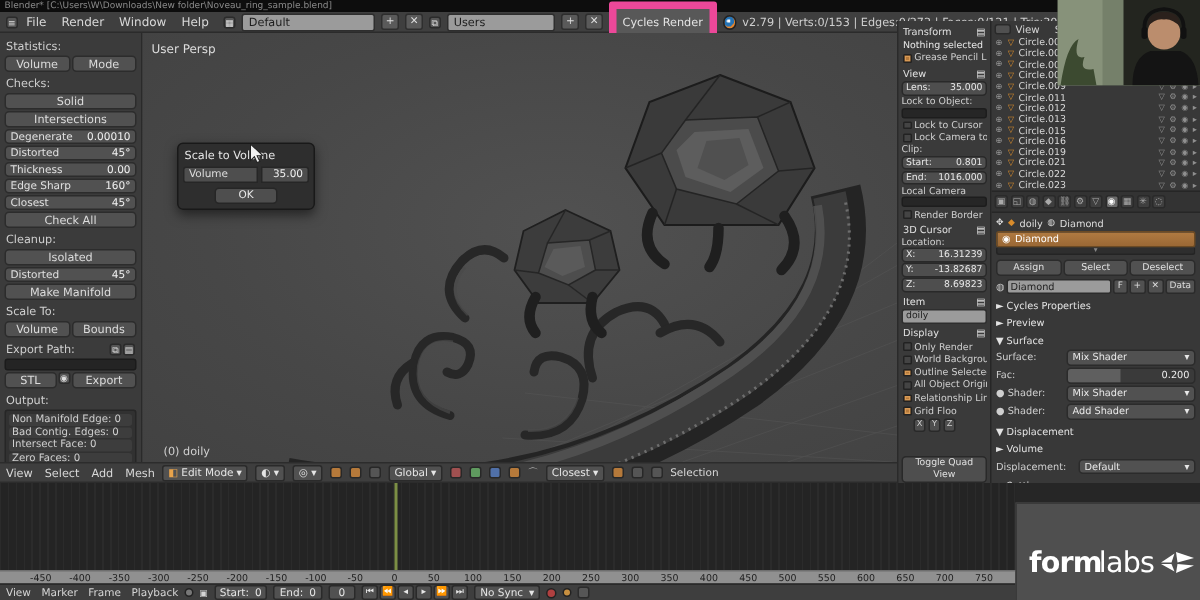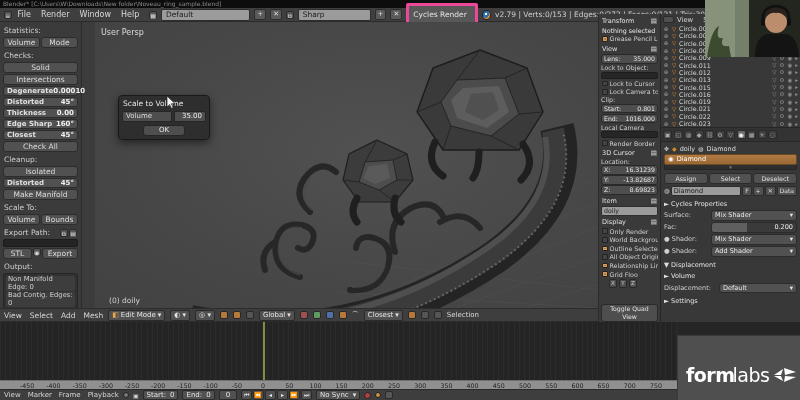--- a/index.html
+++ b/index.html
@@ -8,30 +8,30 @@
 
   
   .titlebar { position:absolute; left:0; top:0; width:800px; height:8px; background:#0d0d0d; color:#8a8a8a; font-size:6px; line-height:8px; padding-left:3px; white-space:nowrap; }
 
   
   .infobar { position:absolute; left:0; top:8px; width:800px; height:14px; background:#3f3f3f; border-bottom:1px solid #2b2b2b; display:flex; align-items:center; gap:4px; padding:0 4px; }
   .infobar .menus { display:flex; gap:10px; color:#d8d8d8; font-size:8px; margin:0 6px 0 2px; }
   .menus span { cursor:default; }
   .ibtn { background:#5a5a5a; border:1px solid #2e2e2e; border-radius:2px; color:#ddd; font-size:7px; line-height:9px; padding:0 2px; }
   .field-light { background:#9b9b9b; color:#1d1d1d; border:1px solid #2e2e2e; border-radius:2px; font-size:7.5px; line-height:10px; padding:0 4px; }
-  .field-dark { background:#585858; color:#e4e4e4; border:3px solid #ec4899; border-radius:2px; font-size:7.5px; line-height:10px; padding:4px 4px; }
+  .field-dark { background:#585858; color:#e4e4e4; border:5px solid #ec4899; border-radius:2px; font-size:7.5px; line-height:10px; padding:4px 4px; }
   .blender-logo { width:10px; height:10px; border-radius:50%; background:radial-gradient(circle at 38% 38%, #fff 0 18%, #2573b5 19% 55%, #e8862c 56%); border:1px solid #222; }
   .stats { color:#cfcfcf; font-size:7.5px; white-space:nowrap; }
 
   
-  .toolshelf { position:absolute; left:0; top:22px; width:82px; height:286px; background:#3b3b3b; border-right:1px solid #2a2a2a; padding:2px 3px; font-size:7.5px; }
+  .toolshelf { position:absolute; left:0; top:22px; width:95px; height:286px; background:#3b3b3b; border-right:1px solid #2a2a2a; padding:2px 3px; font-size:7.5px; }
   .ts-label { color:#cfcfcf; padding:2px 1px 1px; }
   .ts-btnrow { display:flex; gap:1px; margin:1px 0; }
   .ts-btn { flex:1; background:#515151; border:1px solid #2c2c2c; border-radius:3px; color:#dcdcdc; text-align:center; line-height:9px; font-size:7.5px; }
-  .ts-valrow { display:flex; justify-content:space-between; background:#515151; border:1px solid #2c2c2c; border-radius:3px; margin:1px 0; padding:0 3px; line-height:8px; color:#e0e0e0; font-size:7px;font-weight:bold; }
+  .ts-valrow { display:flex; justify-content:space-between; background:#515151; border:1px solid #2c2c2c; border-radius:3px; margin:1px 0; padding:0 3px; line-height:8px; color:#e0e0e0; font-size:7px; }
   .ts-valrow .v { color:#f0f0f0;text-align:right; }
   .ts-path { background:#242424; border:1px solid #1b1b1b; border-radius:2px; height:8px; margin:1px 0; }
   .ts-output { background:#313131; border:1px solid #262626; border-radius:2px; padding:2px; margin-top:1px; }
   .ts-outrow { background:#3d3d3d; border-radius:2px; margin-bottom:1px; padding:0 2px; line-height:7.5px; font-size:6.8px; color:#cfcfcf; }
   .ts-slider { background:#4a4a4a; border:1px solid #2a2a2a; height:5px; border-radius:2px; margin:2px 0 0; }
   .exp-icons { display:flex; gap:1px; }
   .mini-sq { width:8px; height:8px; background:#565656; border:1px solid #2b2b2b; border-radius:2px; font-size:6px; line-height:7px; text-align:center; color:#ddd; }
 
   
   .viewport { position:absolute; left:95px; top:22px; width:503px; height:286px; background:radial-gradient(ellipse at 55% 45%, #515151 0%, #474747 60%, #424242 100%); overflow:hidden; }
@@ -137,21 +137,21 @@
         <span>File</span>
         <span>Render</span>
         <span>Window</span>
         <span>Help</span>
       </div>
     <div class="mini-sq">▦</div>
     <div class="field-light" style="width:96px;">Default</div>
     <div class="ibtn">+</div>
     <div class="ibtn">✕</div>
     <div class="mini-sq">⧉</div>
-    <div class="field-light" style="width:78px;">Sharp</div>
+    <div class="field-light" style="width:78px;">Users</div>
     <div class="ibtn">+</div>
     <div class="ibtn">✕</div>
     <div class="field-dark" style="width:76px;">Cycles Render</div>
     <div class="blender-logo"></div>
     <div class="stats">v2.79 | Verts:0/153 | Edges:0/272 | Faces:0/121 | Tris:302 | Mem:132.13M | doily</div>
   </div>
 
   <div class="toolshelf">
     <div class="ts-label">Statistics:</div>
     <div class="ts-btnrow">
@@ -620,20 +620,22 @@
       </div>
       <div class="datablock">
         <span class="ico">◍</span>
         <div class="db-name">Diamond</div>
         <div class="db-btn">F</div>
         <div class="db-btn">+</div>
         <div class="db-btn">✕</div>
         <div class="db-btn">Data</div>
       </div>
       <div class="sect">► <span>Cycles Properties</span></div>
+      <div class="sect">► <span>Preview</span></div>
+      <div class="sect">▼ <span>Surface</span></div>
       <div class="prop-row">
           <span class="plabel">Surface:</span>
         <div class="dd">
             <span>Mix Shader</span>
             <span>▾</span>
           </div>
         </div>
       <div class="prop-row">
           <span class="plabel">Fac:</span>
         <div class="slider">

